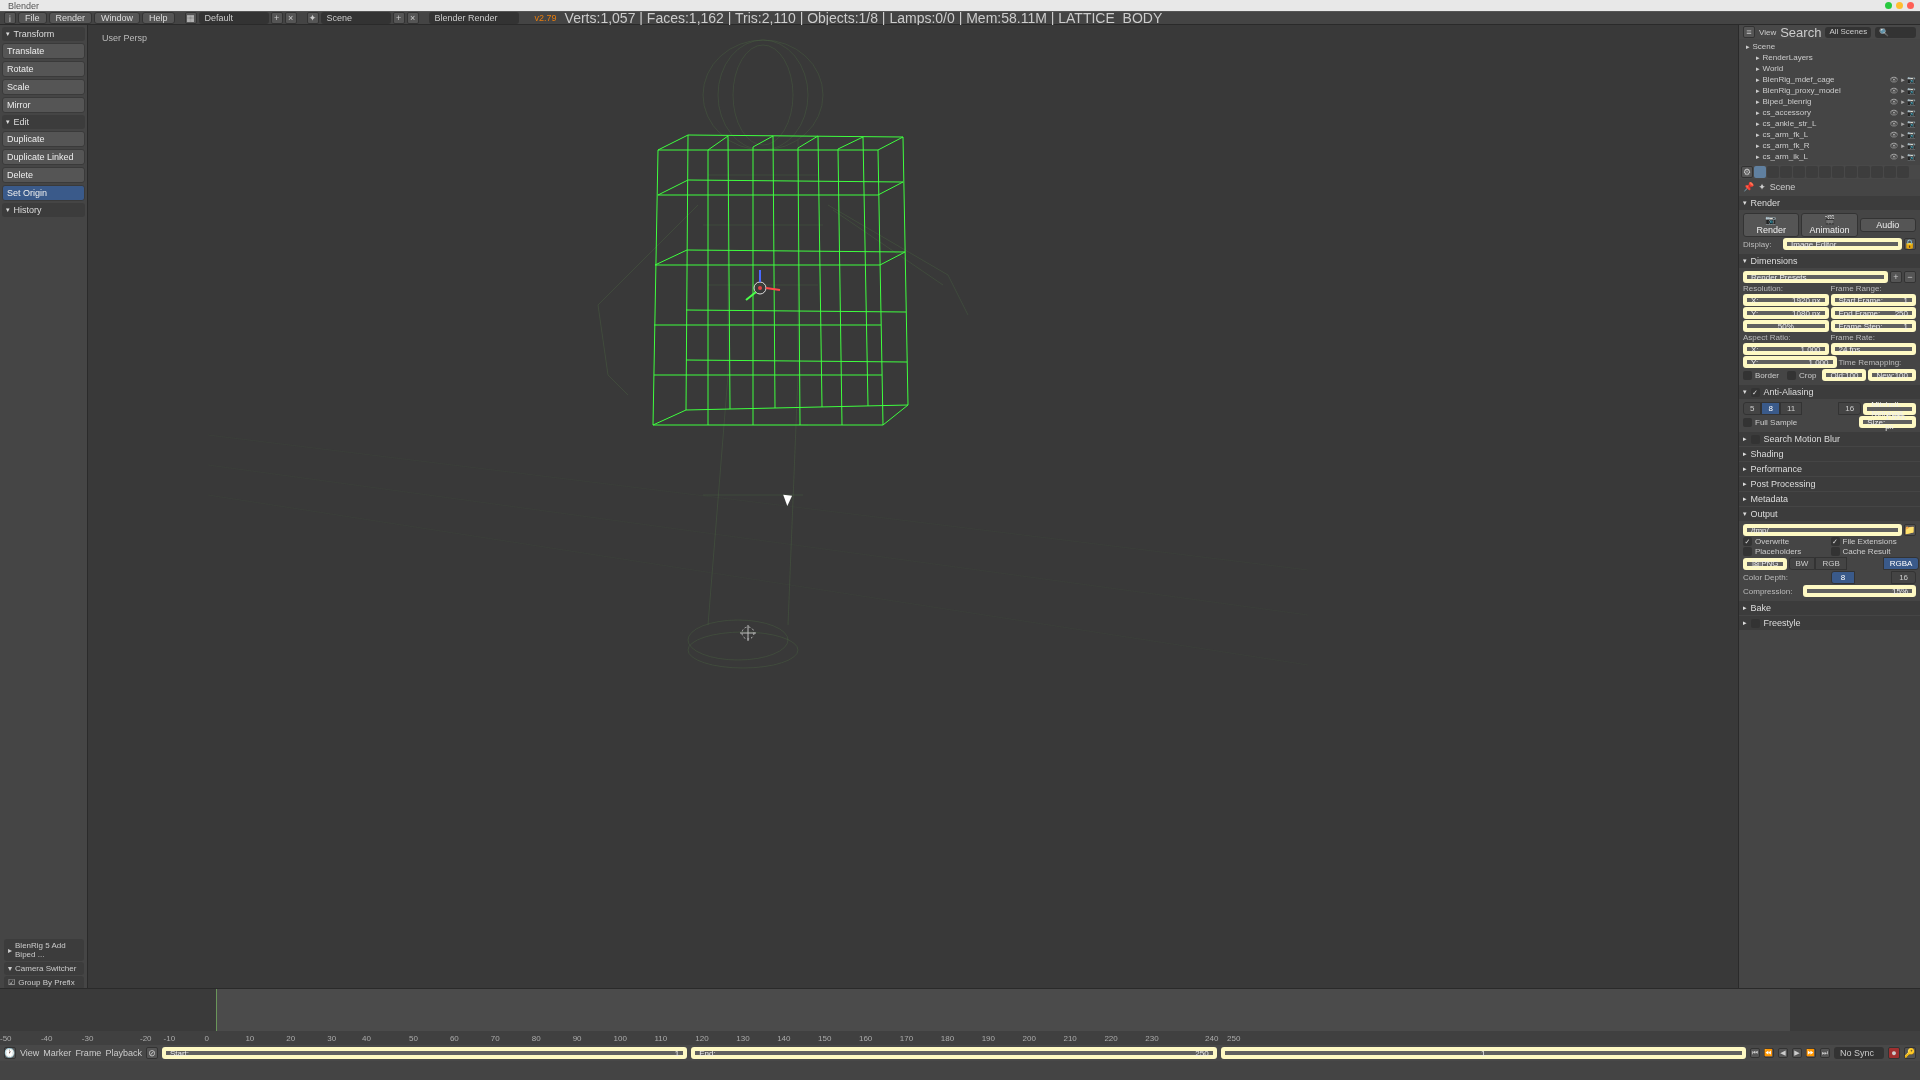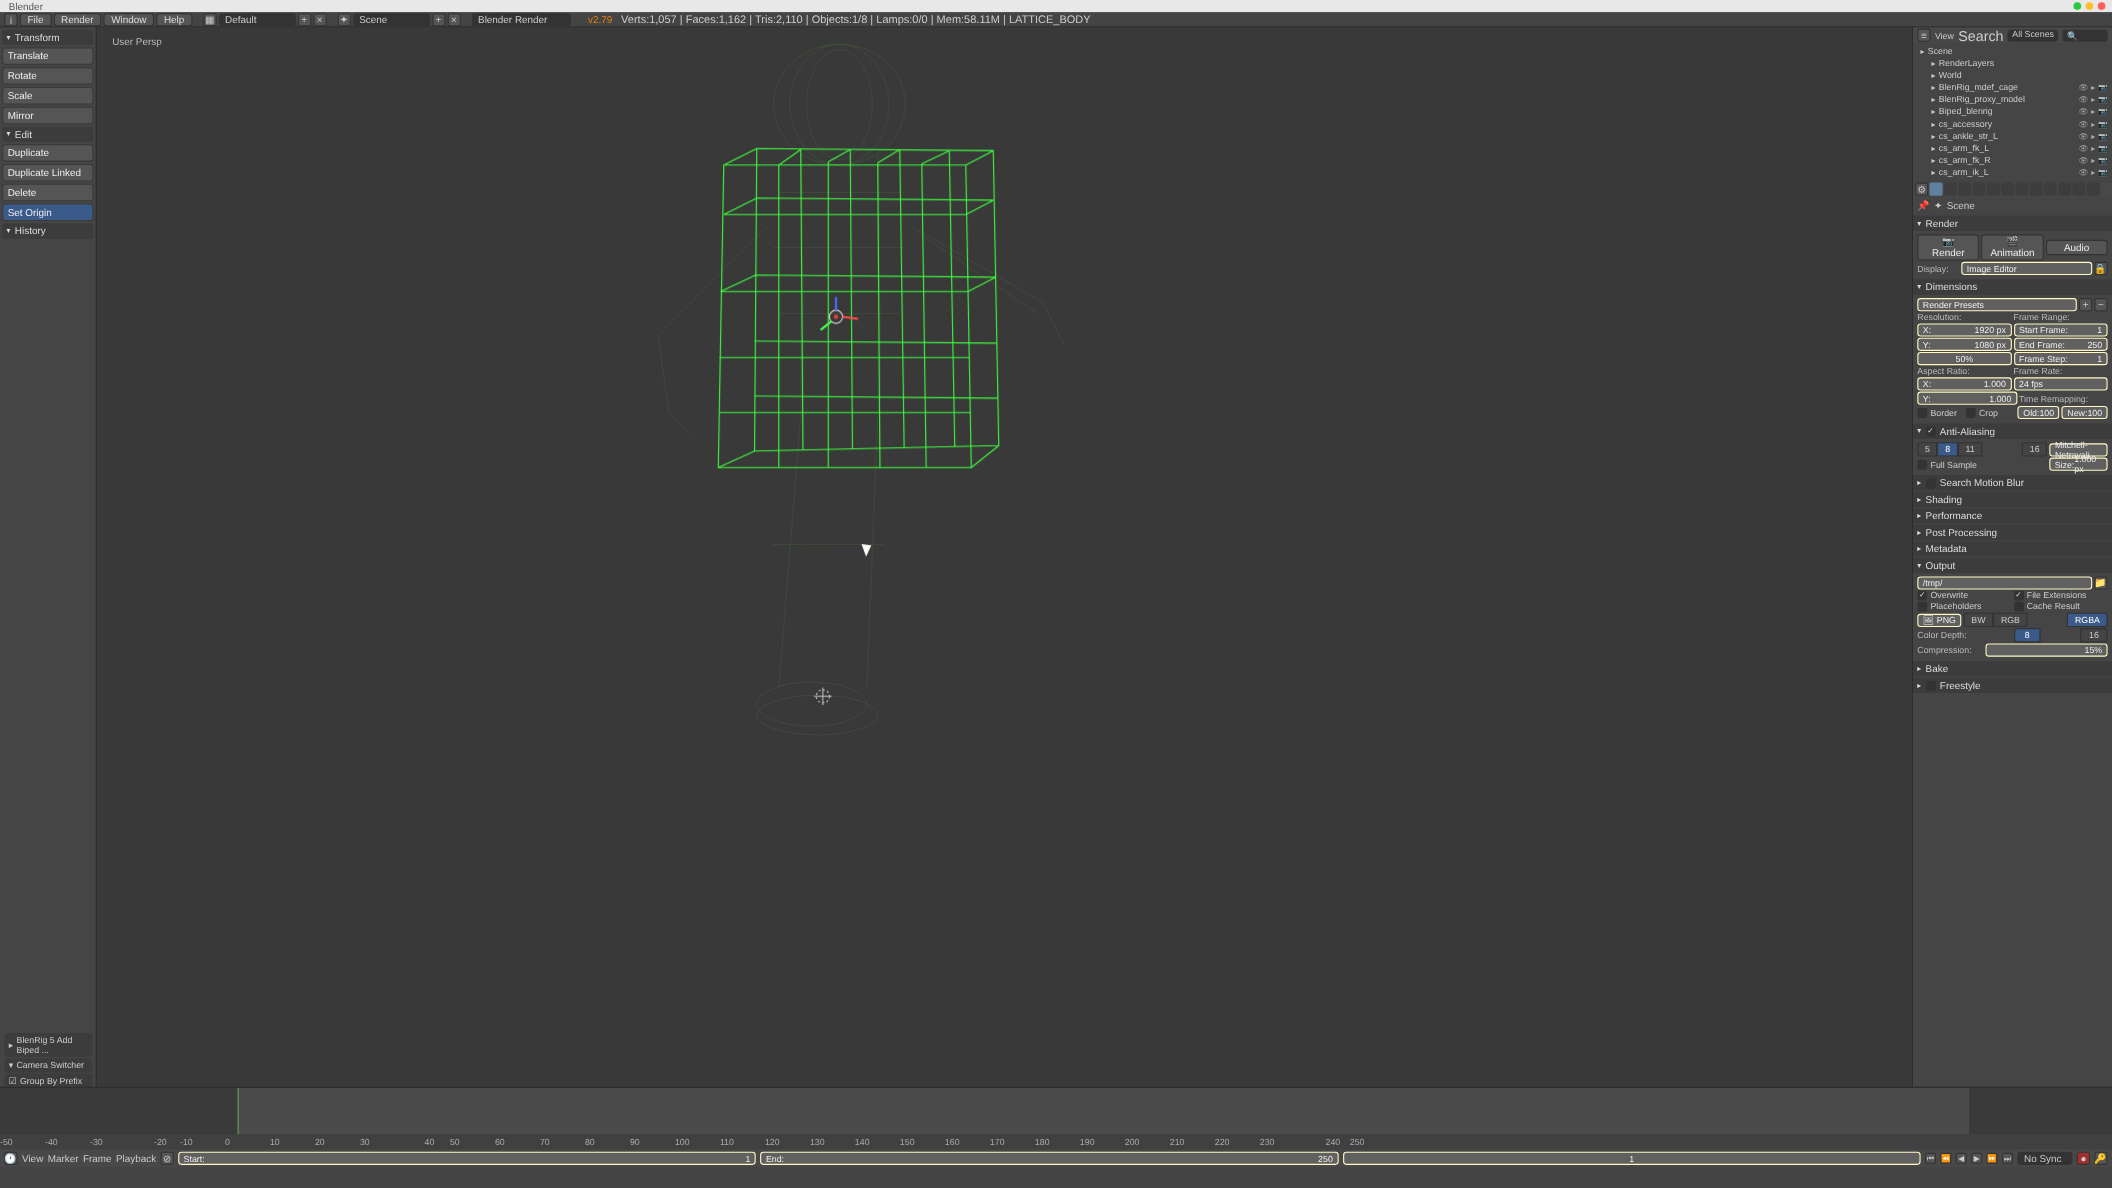--- a/index.html
+++ b/index.html
@@ -4,21 +4,21 @@
 <style>
 * { margin:0; padding:0; box-sizing:border-box; font-family:Arial,sans-serif; user-select:none; }
 body { background:#393939; color:#ccc; font-size:10px; overflow:hidden; width:1920px; height:1080px; position:relative; }
 .titlebar { height:11px; background:#e8e8e8; display:flex; align-items:center; padding:0 8px; font-size:9px; color:#555; }
 .title-dots { position:absolute; right:6px; top:2px; display:flex; gap:4px; }
 .title-dots span { width:7px; height:7px; border-radius:50%; display:inline-block; }
 .dot-r { background:#ff5f56; } .dot-y { background:#ffbd2e; } .dot-g { background:#27c93f; }
 .infobar { height:14px; background:#444; border-top:1px solid #555; border-bottom:1px solid #2a2a2a; display:flex; align-items:center; padding:0 4px; font-size:9px; gap:2px; }
 .hdr-btn { background:#555; border:1px solid #333; border-radius:3px; padding:0 6px; height:12px; display:flex; align-items:center; color:#ddd; font-size:9px; }
 .hdr-field { background:#333; border-radius:3px; padding:0 6px; height:12px; display:flex; align-items:center; color:#ccc; font-size:9px; min-width:70px; }
-.hdr-stats { color:#ccc; margin-left:6px; font-size:10px; white-space:nowrap;text-align:right; }
+.hdr-stats { color:#ccc; margin-left:6px; font-size:14px; white-space:nowrap;text-align:right; }
 .spacer-sm { width:6px; }
 .main { display:flex; height:1012px; }
 .toolshelf { width:88px; background:#454545; border-right:1px solid #2a2a2a; padding:2px; }
 .ts-panel { margin-bottom:2px; }
 .ts-header { background:#3c3c3c; padding:2px 4px; font-size:9px; color:#ddd; border-radius:3px; display:flex; align-items:center; gap:4px; }
 .ts-header::before { content:"▾"; font-size:7px; }
 .ts-btn { background:#555; border:1px solid #3a3a3a; border-radius:3px; margin:2px 0; padding:2px 4px; font-size:9px; color:#eee; text-align:left; }
 .ts-btn.active { background:#3a5a8a; }
 .viewport { flex:1; background:#393939; position:relative; }
 .vp-label { position:absolute; left:14px; top:8px; font-size:9px; color:#bbb; }
@@ -40,21 +40,21 @@
 .props-hdr { height:14px; background:#484848; display:flex; align-items:center; padding:0 2px; gap:1px; }
 .ptab { width:12px; height:12px; background:#3d3d3d; border-radius:2px; }
 .ptab.active { background:#6080a0; }
 .p-bread { padding:3px 4px; color:#ccc; display:flex; align-items:center; gap:4px; font-size:9px; }
 .p-panel-hdr { background:#3c3c3c; padding:2px 4px; font-size:9px; color:#ddd; margin-top:1px; display:flex; align-items:center; }
 .p-panel-hdr::before { content:"▾"; font-size:7px; margin-right:4px; }
 .p-panel-hdr.c::before { content:"▸"; }
 .p-body { padding:2px 4px; }
 .p-row { display:flex; gap:2px; margin:1px 0; align-items:center; }
 .p-btn { background:#555; border:1px solid #333; border-radius:3px; padding:1px 6px; font-size:9px; color:#eee; flex:1; text-align:center; }
-.p-field { background:#606060; border:1px solid #fef9c3; border-radius:3px; padding:0 4px; font-size:8px; color:#eee; height:12px; display:flex; align-items:center; justify-content:space-between; flex:1; }
+.p-field { background:#606060; border:4px solid #fef9c3; border-radius:3px; padding:0 4px; font-size:8px; color:#eee; height:12px; display:flex; align-items:center; justify-content:space-between; flex:1; }
 .p-label-sm { font-size:8px; color:#bbb; }
 .p-check { display:flex; align-items:center; gap:3px; font-size:8px; color:#ccc; }
 .p-check::before { content:""; width:9px; height:9px; background:#333; border-radius:2px; display:inline-block; }
 .p-check.on::before { content:"✓"; color:#ddd; font-size:7px; text-align:center; line-height:9px; }
 .seg { display:flex; }
 .seg .sb { background:#444; border:1px solid #333; padding:1px 6px; font-size:8px; color:#ccc; }
 .seg .sb.on { background:#3a5a8a; color:#fff; }
 .seg .sb:first-child { border-radius:3px 0 0 3px; }
 .seg .sb:last-child { border-radius:0 3px 3px 0;margin-left:36px; }
 .timeline { position:absolute; bottom:0; left:0; right:0; height:92px; background:#444; border-top:1px solid #2a2a2a; }
@@ -520,21 +520,21 @@
     <div class="tl-ruler" id="tl-ruler">
         <span class="tl-tick" style="left: 0px;">-50</span>
         <span class="tl-tick" style="left: 40.9032px;">-40</span>
         <span class="tl-tick" style="left: 81.8065px;">-30</span>
         <span class="tl-tick" style="left: 140px;">-20</span>
         <span class="tl-tick" style="left: 163.613px;">-10</span>
         <span class="tl-tick" style="left: 204.516px;">0</span>
         <span class="tl-tick" style="left: 245.419px;">10</span>
         <span class="tl-tick" style="left: 286.323px;">20</span>
         <span class="tl-tick" style="left: 327.226px;">30</span>
-        <span class="tl-tick" style="left: 386px; margin-top: 20px;">40</span>
+        <span class="tl-tick" style="left: 362px; margin-top: 20px;">40</span>
         <span class="tl-tick" style="left: 409.032px;">50</span>
         <span class="tl-tick" style="left: 449.935px;">60</span>
         <span class="tl-tick" style="left: 490.839px;">70</span>
         <span class="tl-tick" style="left: 531.742px;">80</span>
         <span class="tl-tick" style="left: 572.645px;">90</span>
         <span class="tl-tick" style="left: 613.548px;">100</span>
         <span class="tl-tick" style="left: 654.452px;">110</span>
         <span class="tl-tick" style="left: 695.355px;">120</span>
         <span class="tl-tick" style="left: 736.258px; text-align: right;">130</span>
         <span class="tl-tick" style="left: 777.161px;">140</span>

